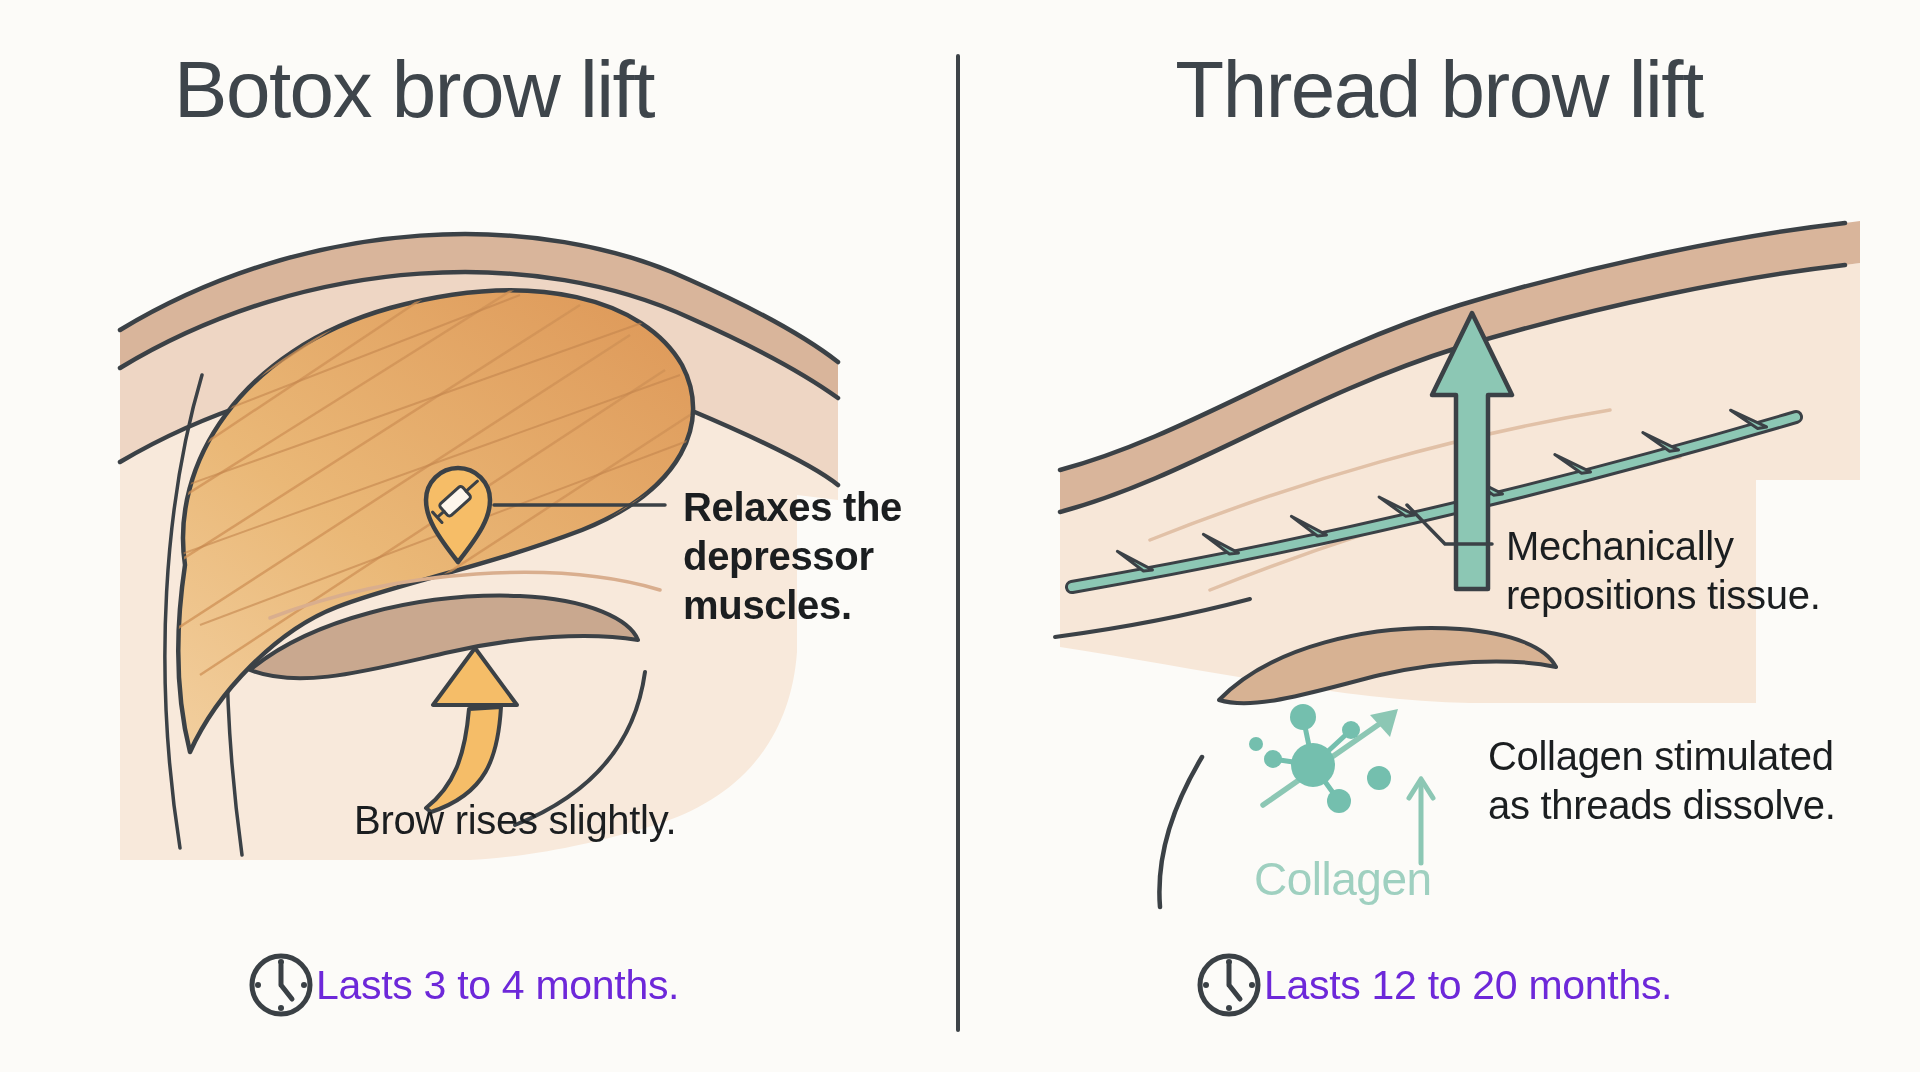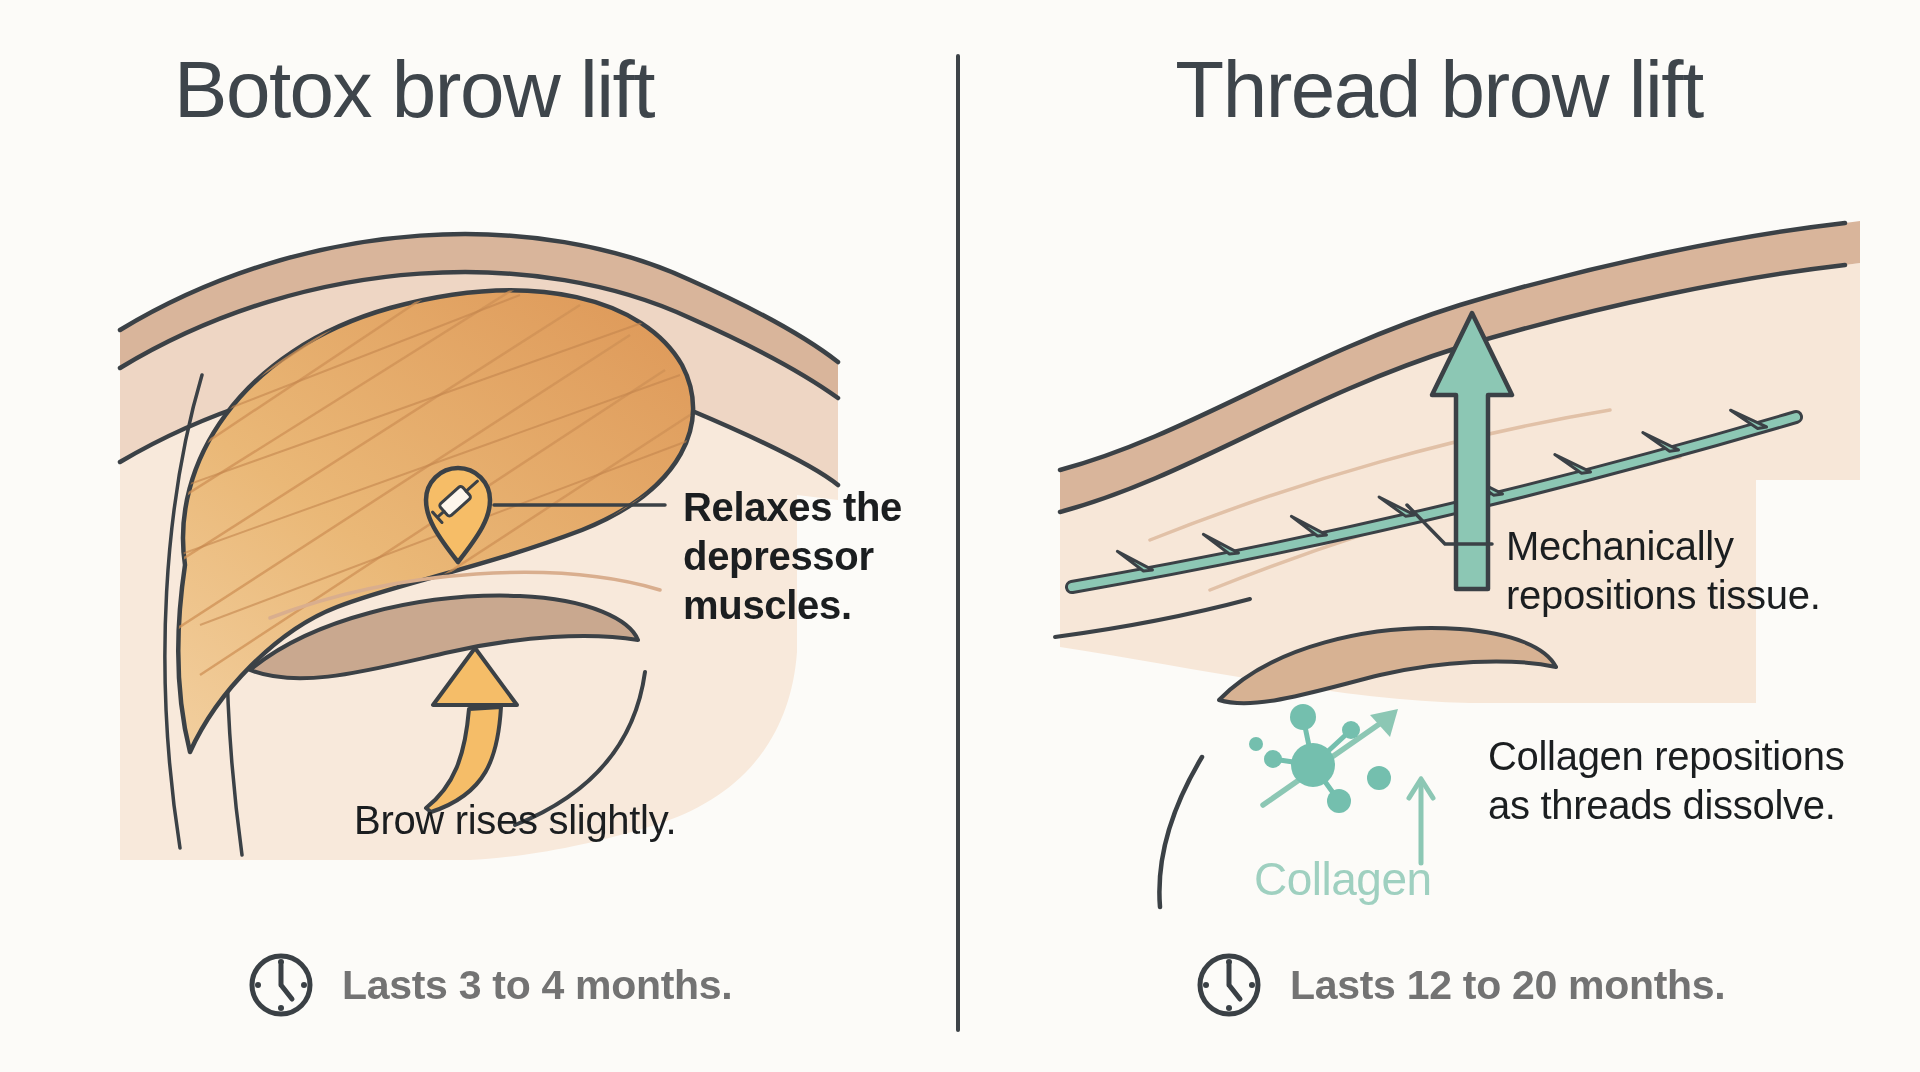--- a/index.html
+++ b/index.html
@@ -5,21 +5,21 @@
   html,body{margin:0;padding:0;background:#fcfbf8;}
   .stage{position:relative;width:1920px;height:1072px;overflow:hidden;background:#fcfbf8;
          font-family:"Liberation Sans",sans-serif;color:#1b1e20;}
   .divider{position:absolute;left:956px;top:54px;width:4px;height:978px;background:#3d4348;border-radius:2px;}
   .panel-title{position:absolute;top:44px;font-size:80px;font-weight:500;letter-spacing:-1.5px;
                color:#3e454b;text-align:center;}
   .panel-title.left{left:0;width:828px;}
   .panel-title.right{left:958px;width:962px;}
   .callout{position:absolute;font-size:40px;line-height:1.22;letter-spacing:-0.3px;color:#1b1e20;white-space:pre-line;}
   .collagen-label{position:absolute;left:1254px;top:852px;font-size:46px;letter-spacing:-0.5px;color:#9fd0c0;}
-  .duration-row{position:absolute;display:flex;align-items:center;gap:26px;font-size:41px;color:#737373;letter-spacing:-0.3px;font-weight:bold;}
+  .duration-row{position:absolute;display:flex;align-items:center;font-size:41px;color:#6d28d9;letter-spacing:-0.3px;}
   .duration-row.left{left:246px;top:950px;}
   .duration-row.right{left:1194px;top:950px;}
   svg{display:block;}
   .diagram{position:absolute;}
   .diagram.left{left:90px;top:200px;}
   .diagram.right{left:1040px;top:195px;}
 </style>
 </head>
 <body>
 
@@ -168,21 +168,21 @@
       </g>
     </g>
   </svg>
 
   <div class="callout" style="left:683px;top:483px;font-weight:bold;">Relaxes the
 depressor
 muscles.</div>
   <div class="callout" style="left:1506px;top:522px;">Mechanically
 repositions tissue.</div>
   <div class="callout" style="left:354px;top:796px;">Brow rises slightly.</div>
-  <div class="callout" style="left:1488px;top:732px;">Collagen repositions
+  <div class="callout" style="left:1488px;top:732px;">Collagen stimulated
 as threads dissolve.</div>
   <div class="collagen-label">Collagen</div>
 
   <div class="duration-row left">
     <svg width="70" height="70" viewBox="0 0 70 70">
       <circle cx="35" cy="35" r="29" fill="none" stroke="#3a4045" stroke-width="5"></circle>
       <circle cx="35" cy="12" r="3" fill="#3a4045"></circle>
         <circle cx="58" cy="35" r="3" fill="#3a4045"></circle>
       <circle cx="35" cy="58" r="3" fill="#3a4045"></circle>
         <circle cx="12" cy="35" r="3" fill="#3a4045"></circle>

